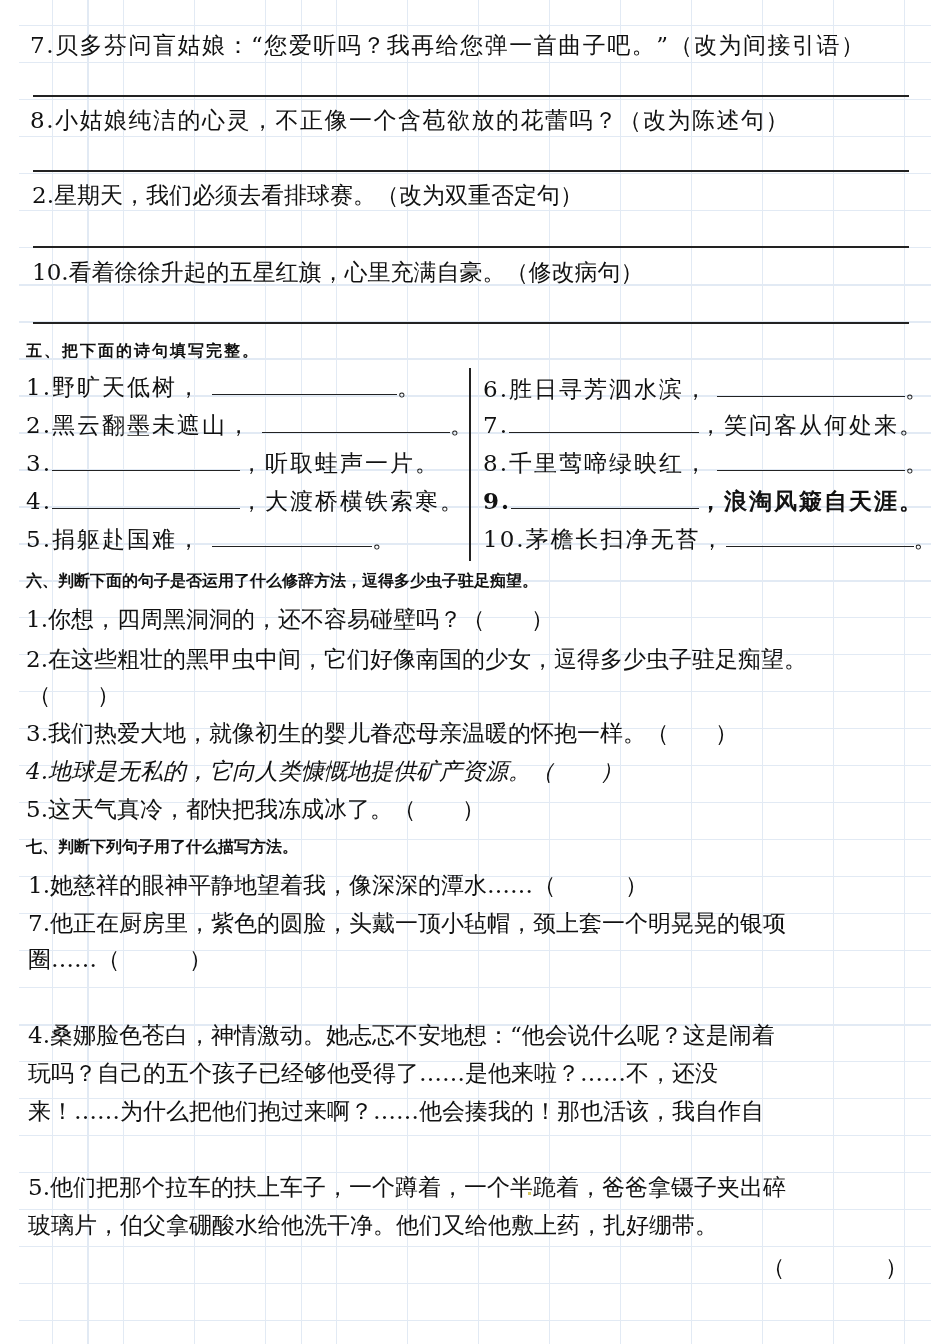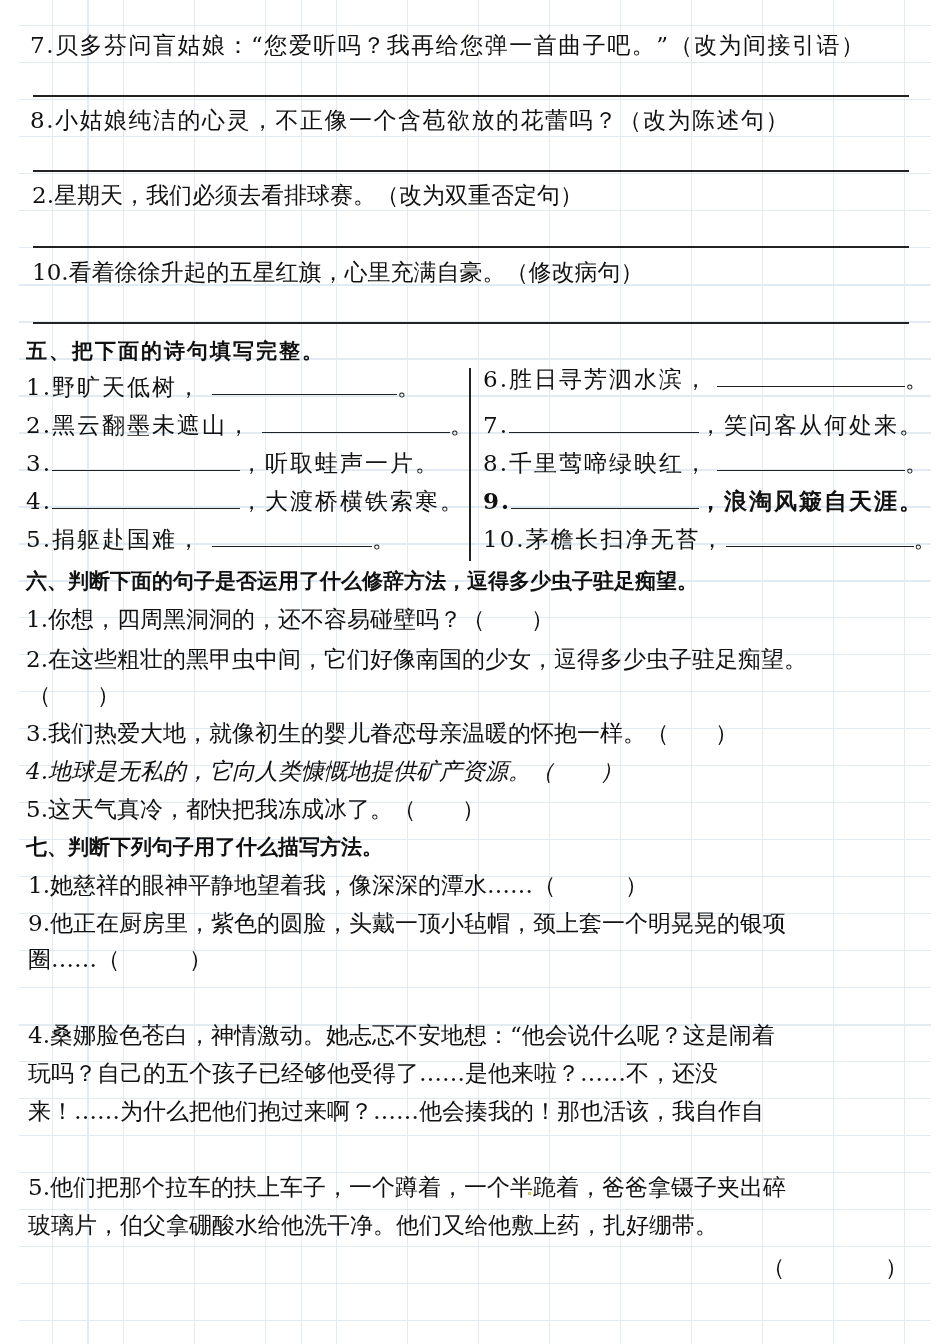--- a/index.html
+++ b/index.html
@@ -11,21 +11,21 @@
   }
   .grid {
     position: absolute; left: 19px; top: 0; width: 912px; height: 1344px;
     background-image:
       repeating-linear-gradient(to right, transparent 0 33px, #dfe8f3 33px 34px, transparent 34px 35.5px),
       repeating-linear-gradient(to bottom, transparent 0 25px, #dfe8f3 25px 26.5px, transparent 26.5px 37px);
     opacity: 0.9;
   }
   .layer { position: absolute; left: 0; top: 0; width: 812px; height: 1344px; }
   .t { position: absolute; white-space: nowrap; font-size: 23px; line-height: 30px; }
-  .h { font-weight: bold; font-family: "DejaVu Sans", "Liberation Sans", sans-serif; font-size: 21px; }
+  .h { font-weight: bold; font-family: "DejaVu Sans", "Liberation Sans", sans-serif; font-size: 16px; }
   .ans-line { position: absolute; height: 2px; background: #222; }
   .blank { display: inline-block; border-bottom: 1.5px solid #222; height: 22px; vertical-align: baseline; }
   .divider { position: absolute; left: 469px; top: 368px; width: 2px; height: 193px; background: #222; }
   .paren { position: absolute; font-size: 23px; line-height: 30px; }
   .dot { position: absolute; left: 528px; top: 1192px; width: 3px; height: 3px; background: #d8c860; }
 </style>
 </head>
 <body>
 
 <div class="grid"></div>
@@ -57,21 +57,21 @@
   </div>
   <div class="t" style="left:26px; top:486px; letter-spacing:2px;">
     <span>4.</span><span class="blank" style="width:188px;"></span><span>，大渡桥横铁索寒。</span>
   </div>
   <div class="t" style="left:26px; top:524px; letter-spacing:2px;">
     <span>5.捐躯赴国难，</span><span class="blank" style="width:160px; margin-left:10px;"></span><span>。</span>
   </div>
 
   <div class="divider"></div>
 
-  <div class="t" style="left:483px; top:364px; letter-spacing:2px;">
+  <div class="t" style="left:483px; top:374px; letter-spacing:2px;">
     <span>6.胜日寻芳泗水滨，</span><span class="blank" style="width:188px; margin-left:8px;"></span><span>。</span>
   </div>
   <div class="t" style="left:483px; top:410px; letter-spacing:2px;">
     <span>7.</span><span class="blank" style="width:190px;"></span><span>，笑问客从何处来。</span>
   </div>
   <div class="t" style="left:483px; top:448px; letter-spacing:2px;">
     <span>8.千里莺啼绿映红，</span><span class="blank" style="width:188px; margin-left:8px;"></span><span>。</span>
   </div>
   <div class="t" style="left:483px; top:486px; letter-spacing:2px;font-weight:bold;">
     <span>9.</span><span class="blank" style="width:188px;"></span><span>，浪淘风簸自天涯。</span>
@@ -83,21 +83,21 @@
   <div class="t h" style="left:26px; top:566px;">六、判断下面的句子是否运用了什么修辞方法，逗得多少虫子驻足痴望。</div>
   <div class="t" style="left:26px; top:604px;">1.你想，四周黑洞洞的，还不容易碰壁吗？（　　）</div>
   <div class="t" style="left:26px; top:644px;">2.在这些粗壮的黑甲虫中间，它们好像南国的少女，逗得多少虫子驻足痴望。</div>
   <div class="t" style="left:28px; top:680px;">（　　）</div>
   <div class="t" style="left:26px; top:718px;">3.我们热爱大地，就像初生的婴儿眷恋母亲温暖的怀抱一样。（　　）</div>
   <div class="t" style="left:26px; top:756px;font-style:italic;">4.地球是无私的，它向人类慷慨地提供矿产资源。（　　）</div>
   <div class="t" style="left:26px; top:794px;">5.这天气真冷，都快把我冻成冰了。（　　）</div>
 
   <div class="t h" style="left:26px; top:832px;">七、判断下列句子用了什么描写方法。</div>
   <div class="t" style="left:28px; top:870px;">1.她慈祥的眼神平静地望着我，像深深的潭水……（　　　）</div>
-  <div class="t" style="left:28px; top:908px;">9.他正在厨房里，紫色的圆脸，头戴一顶小毡帽，颈上套一个明晃晃的银项</div>
+  <div class="t" style="left:28px; top:908px;">7.他正在厨房里，紫色的圆脸，头戴一顶小毡帽，颈上套一个明晃晃的银项</div>
   <div class="t" style="left:28px; top:944px;">圈……（　　　）</div>
   <div class="t" style="left:28px; top:1020px;">4.桑娜脸色苍白，神情激动。她忐忑不安地想：“他会说什么呢？这是闹着</div>
   <div class="t" style="left:28px; top:1096px;">来！……为什么把他们抱过来啊？……他会揍我的！那也活该，我自作自</div>
   <div class="t" style="left:28px; top:1058px;">玩吗？自己的五个孩子已经够他受得了……是他来啦？……不，还没</div>
   <div class="t" style="left:28px; top:1172px;">5.他们把那个拉车的扶上车子，一个蹲着，一个半跪着，爸爸拿镊子夹出碎</div>
   <div class="t" style="left:28px; top:1210px;">玻璃片，伯父拿硼酸水给他洗干净。他们又给他敷上药，扎好绷带。</div>
 
   <div class="dot"></div>
 
   <div class="paren" style="left:762px; top:1252px;">（</div>

